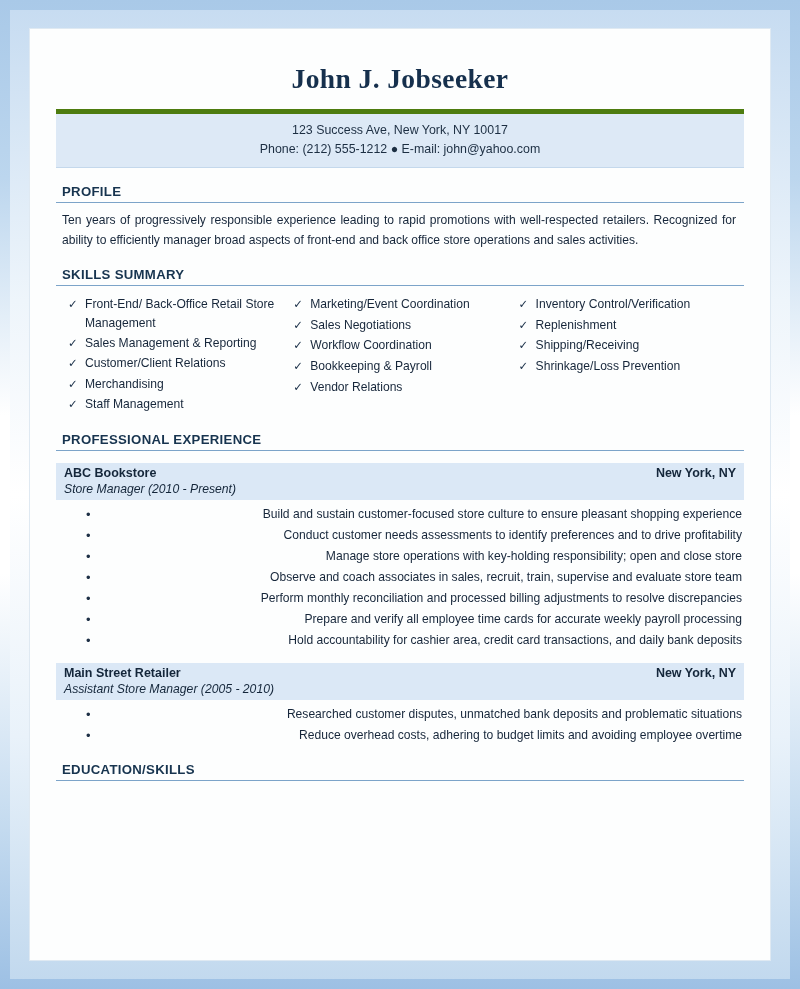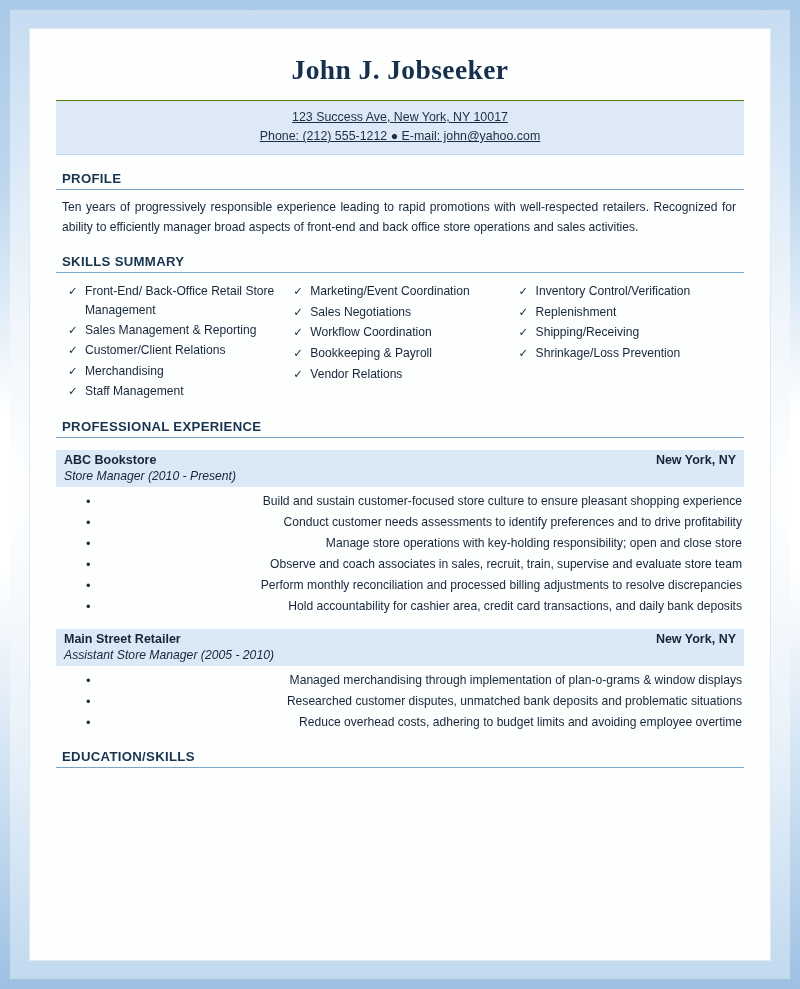--- a/index.html
+++ b/index.html
@@ -30,43 +30,42 @@
   .resume {
     position: absolute;
     left: 30px;
     top: 29px;
     width: 740px;
     height: 931px;
     background: #fdfefe;
     box-shadow: 0 0 0 1px #dfe9f2;
   }
   .doc-pad {
-    padding: 9px 26px 10px 26px;
+    padding: 18px 26px 10px 26px;
   }
 
   
   .name {
     text-align: center;
     font-size: 27.5px;
     font-weight: bold;
     color: #16304d;
     letter-spacing: 0.4px;
     margin: 16px 0 14px 0;
     font-family: "Liberation Serif", serif;
   }
   .contact-band {
     background: #dde9f6;
-    border-top: 1px solid #4d7c0f;
+    border-top: 5px solid #4d7c0f;
     border-bottom: 1px solid #c4d8ec;
     padding: 7px 0 8px 0;
     text-align: center;
     color: #1c2e42;
     font-size: 12.4px;
     line-height: 1.55;
-    text-decoration: underline;
   }
 
   
   .section {
     margin-top: 16px;
   }
   .section-title {
     font-size: 13.2px;
     font-weight: bold;
     color: #17344f;
@@ -282,32 +281,32 @@
             <span>ABC Bookstore</span>
             <span>New York, NY</span>
           </div>
           <div class="job-sub">Store Manager (2010  - Present)</div>
           <ul class="bullets">
             <li>Build and sustain customer-focused store culture to ensure pleasant shopping experience</li>
             <li>Conduct customer needs assessments to identify preferences and to drive profitability</li>
             <li>Manage store operations with key-holding responsibility;  open and close store</li>
             <li>Observe and coach associates in sales, recruit, train, supervise and evaluate store team</li>
             <li>Perform monthly reconciliation and processed billing  adjustments to resolve discrepancies</li>
+            <li>Prepare and verify all employee time cards for accurate weekly payroll processing</li>
             <li>Hold accountability  for cashier area, credit card transactions, and daily bank deposits</li>
           </ul>
         </div>
 
         <div class="job">
           <div class="job-head">
             <span>Main Street Retailer</span>
             <span>New York, NY</span>
           </div>
           <div class="job-sub">Assistant Store Manager (2005  - 2010)</div>
           <ul class="bullets">
-            <li>Managed merchandising through implementation of plan-o-grams &amp; window displays</li>
             <li>Researched customer disputes, unmatched bank deposits and problematic situations</li>
             <li>Reduce overhead costs, adhering to budget limits and avoiding employee overtime</li>
           </ul>
         </div>
       </div>
 
       <div class="section">
         <div class="section-title">EDUCATION/SKILLS</div>
       </div>
 

